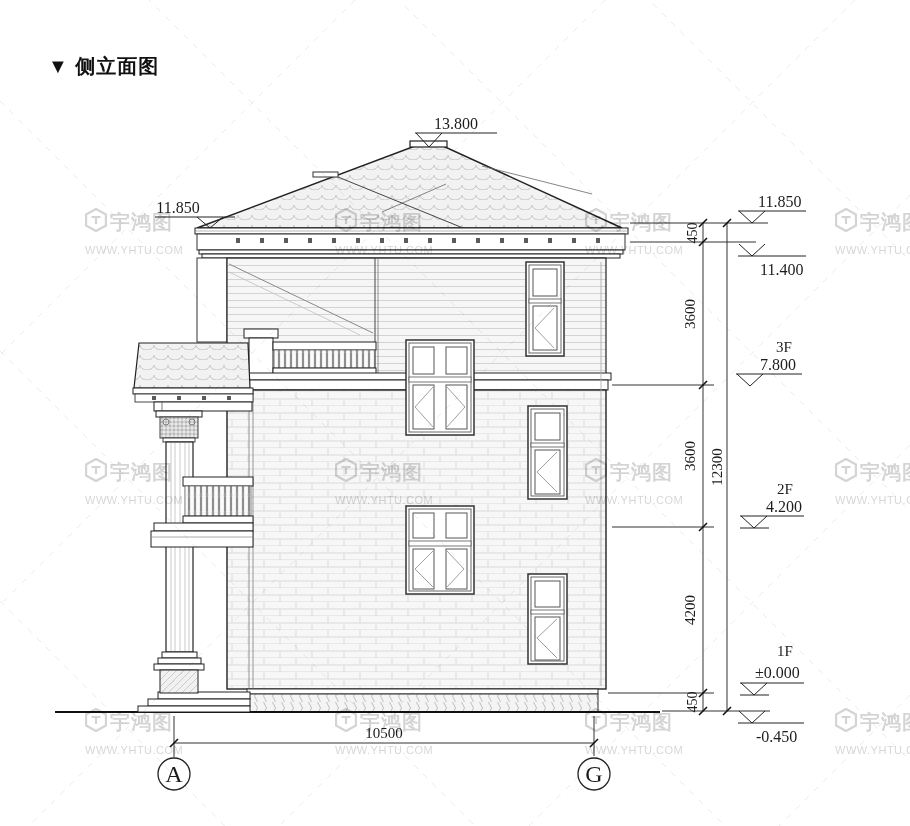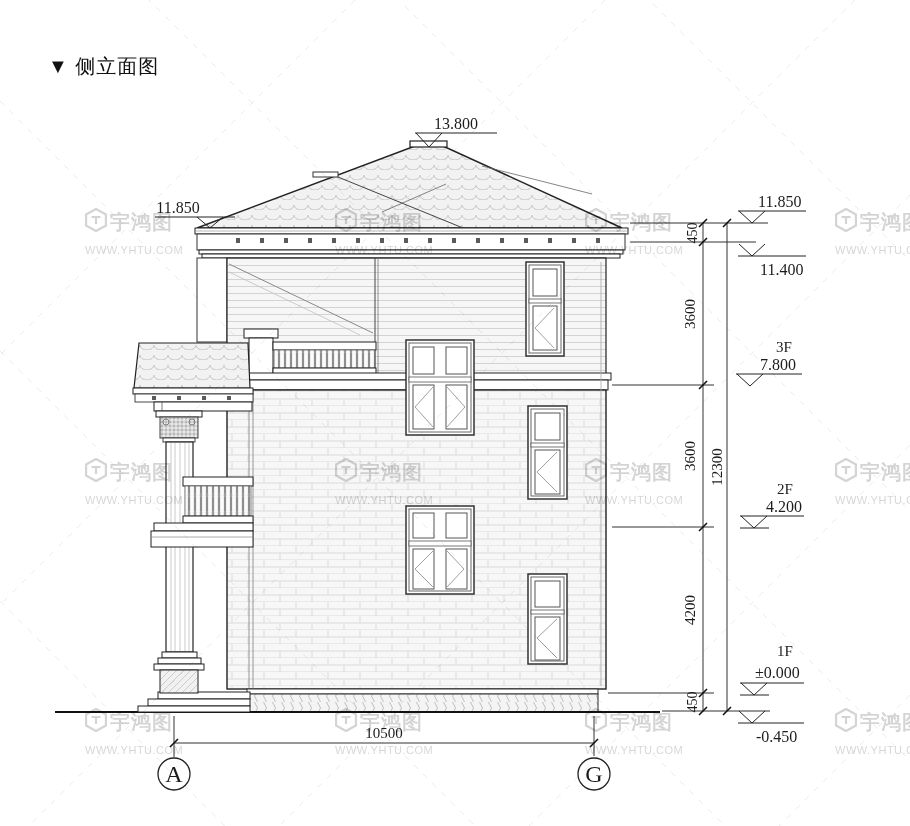--- a/index.html
+++ b/index.html
@@ -1,19 +1,19 @@
 <!DOCTYPE html>
 <html><head>
 <meta charset="utf-8">
 <style>
   html,body{margin:0;padding:0;background:#ffffff;}
   .canvas{position:relative;width:910px;height:826px;background:#fff;overflow:hidden;
           font-family:"Liberation Serif", serif;}
   .title{position:absolute;left:48px;top:53px;font-family:"Liberation Sans", sans-serif;
-         font-weight:normal;font-size:20px;color:#111;letter-spacing:1px;}
+         font-weight:bold;font-size:20px;color:#111;letter-spacing:1px;}
   .drawing{position:absolute;left:0;top:0;}
   .lattice{position:absolute;left:0;top:0;pointer-events:none;}
   .wm{position:absolute;width:120px;color:rgba(0,0,0,0.17);pointer-events:none;line-height:1;}
   .wm .row1{display:flex;align-items:flex-end;gap:3px;}
   .wm .brand{font-family:"Liberation Sans", sans-serif;font-weight:bold;font-size:20px;
              letter-spacing:1px;white-space:nowrap;}
   .wm .url{display:block;font-family:"Liberation Sans", sans-serif;font-size:11px;
            letter-spacing:0.5px;margin-top:13px;white-space:nowrap;}
   .wm svg{display:block;}
   svg text{font-family:"Liberation Serif", serif;fill:#1c1c1c;}

